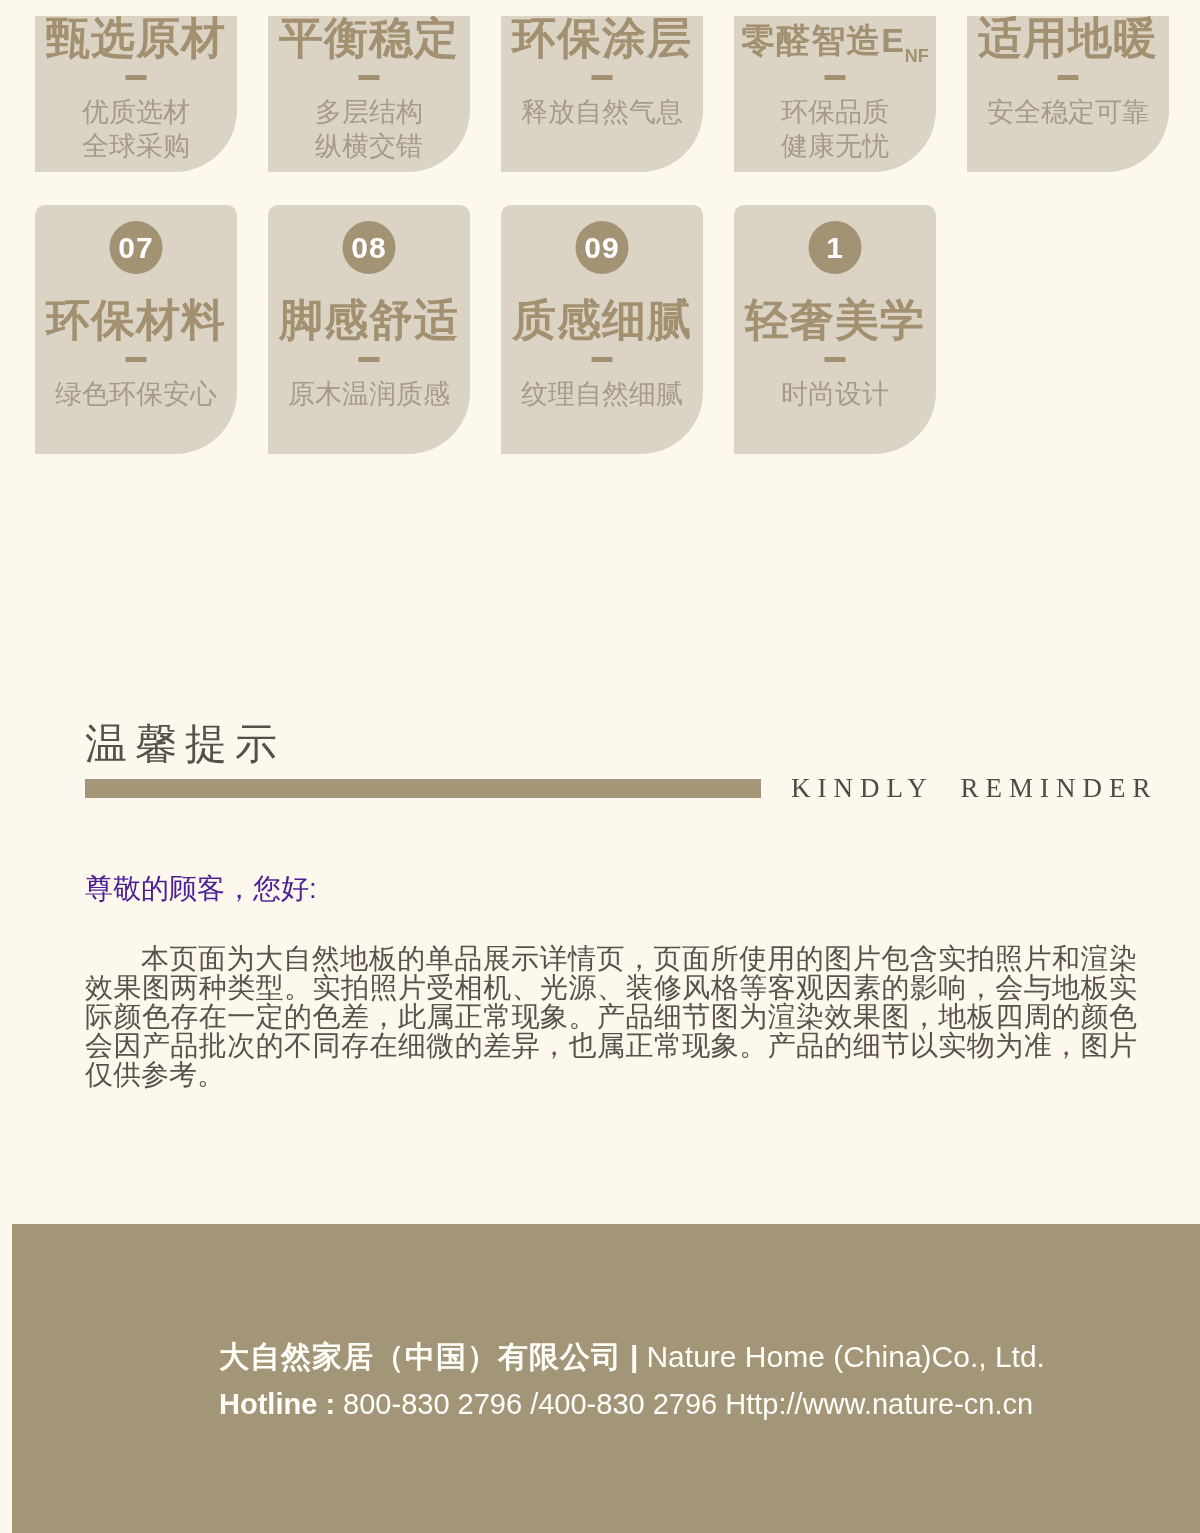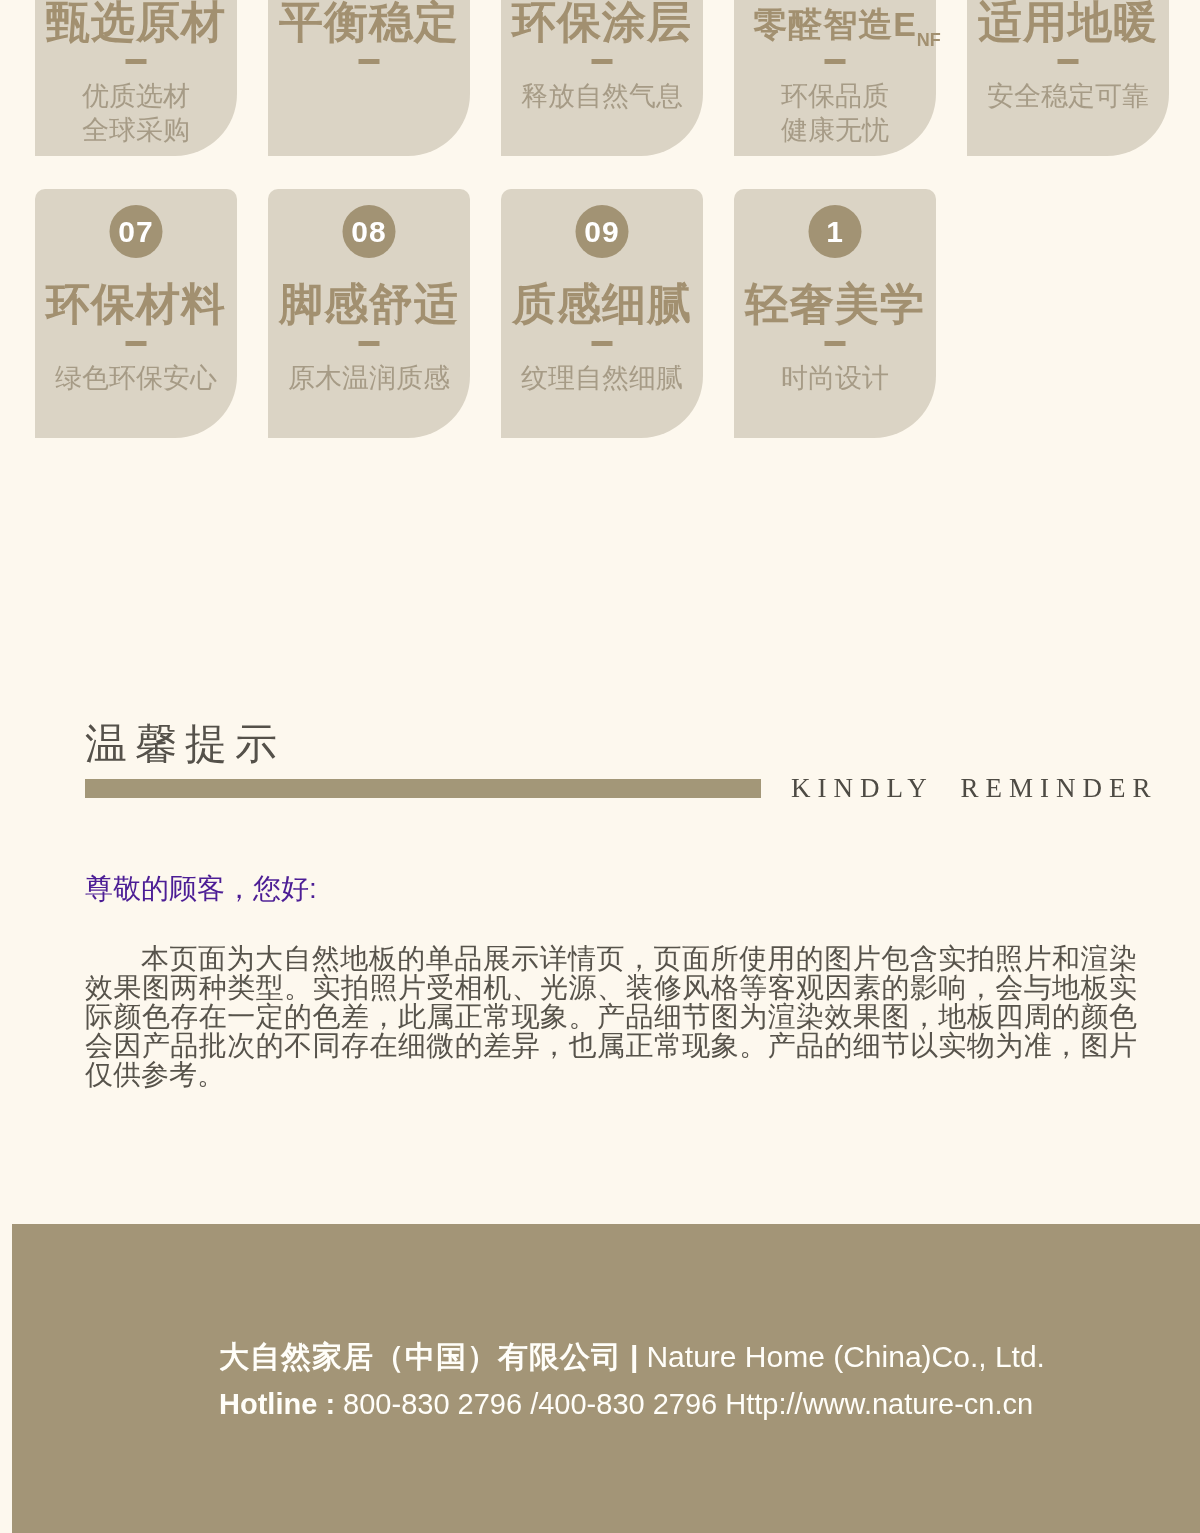--- a/index.html
+++ b/index.html
@@ -3,39 +3,39 @@
 <meta charset="utf-8">
 <style>
   html,body{margin:0;padding:0;}
   body{font-family:"Liberation Sans",sans-serif;}
   #page{
     position:relative;width:1200px;height:1533px;overflow:hidden;
     background:#fdf8ee;
   }
 
   
-  .cards-clip{position:absolute;left:0;top:0;width:1200px;height:440px;overflow:hidden;}
+  .cards-clip{position:absolute;left:0;top:16px;width:1200px;height:440px;overflow:hidden;}
   .card-row{position:absolute;left:35px;display:flex;gap:31px;}
   .card-row.row1{top:-93px;}
   .card-row.row2{top:189px;}
   .card{
     position:relative;width:202px;height:249px;
     background:#dbd4c5;border-radius:10px 10px 62px 0;
   }
   .badge{
     position:absolute;top:16px;left:50%;transform:translateX(-50%);
     width:53px;height:53px;border-radius:50%;background:#a29374;
     color:#ffffff;font-size:30px;font-weight:bold;
     display:flex;align-items:center;justify-content:center;letter-spacing:1px;
   }
   .card-title{
     position:absolute;top:86px;left:0;width:100%;text-align:center;
     font-size:44px;font-weight:bold;color:#a29070;letter-spacing:1px;white-space:nowrap;
   }
-  .card-title.small{font-size:34px;top:95px;margin-left:12px;}
+  .card-title.small{font-size:34px;top:95px;}
   .title-subscript{font-size:18px;vertical-align:-10px;letter-spacing:0;}
   .card-dash{
     position:absolute;top:152px;left:50%;transform:translateX(-50%);
     width:21px;height:5px;background:#a29070;
   }
   .card-subtitle{
     position:absolute;top:172px;left:0;width:100%;text-align:center;
     font-size:27px;line-height:34px;color:#a69b86;
   }
 
@@ -89,20 +89,24 @@
         <div class="card-title">甄选原材</div>
         <div class="card-dash"></div>
         <div class="card-subtitle">
           <div>优质选材</div>
           <div>全球采购</div>
         </div>
       </div>
       <div class="card">
         <div class="card-title">平衡稳定</div>
         <div class="card-dash"></div>
+        <div class="card-subtitle">
+          <div>多层结构</div>
+          <div>纵横交错</div>
+        </div>
       </div>
       <div class="card">
         <div class="card-title">环保涂层</div>
         <div class="card-dash"></div>
         <div class="card-subtitle">
           <div>释放自然气息</div>
         </div>
       </div>
       <div class="card">
         <div class="card-title small">

